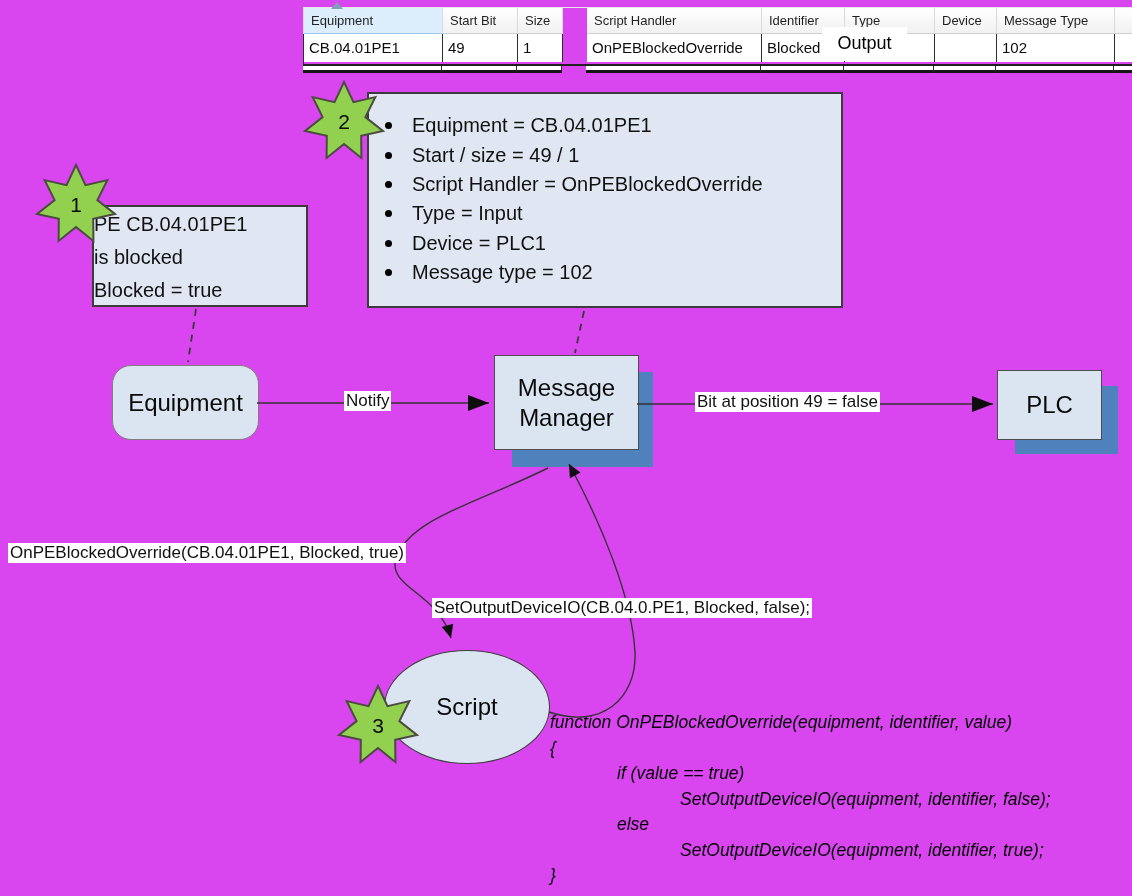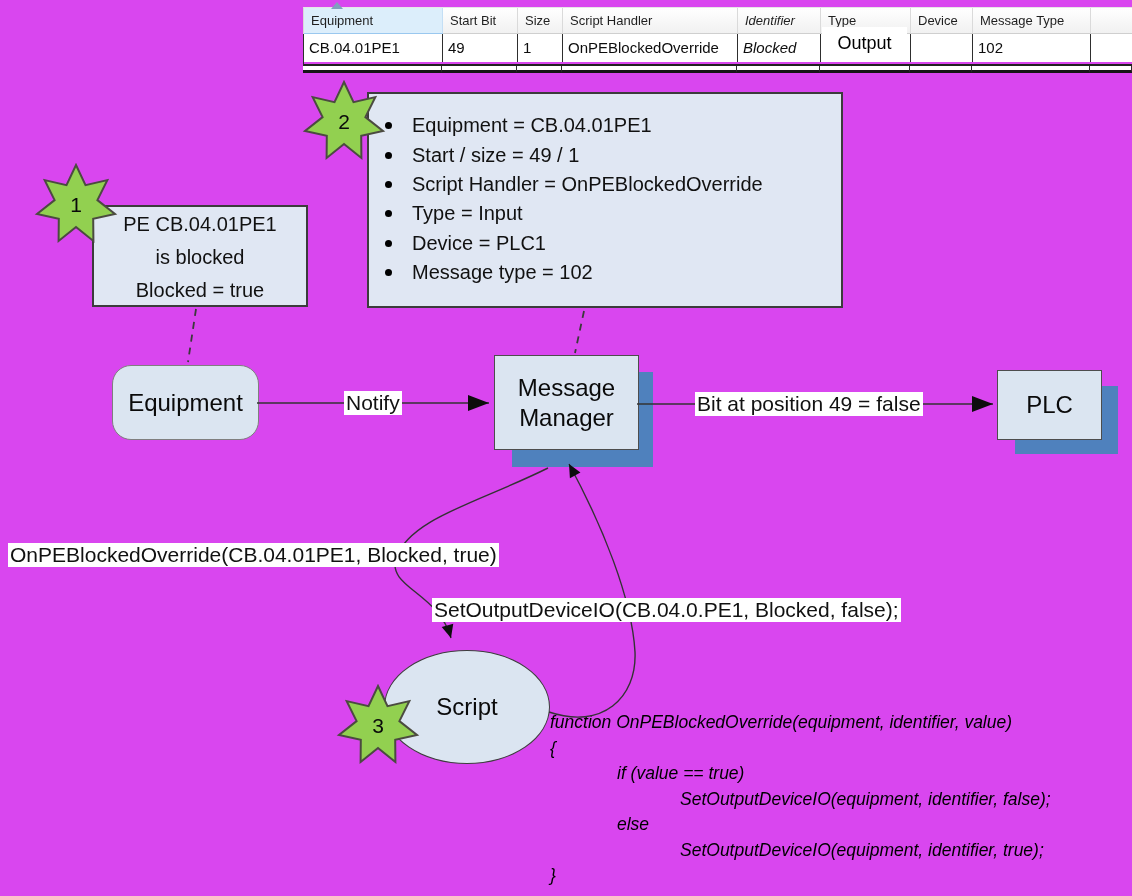--- a/index.html
+++ b/index.html
@@ -11,59 +11,59 @@
   .thead{display:flex;height:26px;border-left:1px solid #d9d9d9;border-top:1px solid #e6e6e6;}
   .th{box-sizing:border-box;height:26px;border-right:1px solid #dadada;border-bottom:1px solid #cfcfcf;
       background:linear-gradient(#ffffff,#f1f1f1);font-size:13px;color:#1f1f1f;
       padding-left:7px;line-height:25px;white-space:nowrap;overflow:hidden;}
   .th.sorted{background:#dceefb;border-bottom:1px solid #9ac8ef;border-right:1px solid #c4dff5;}
   .trow{display:flex;height:30px;border-left:1px solid #2e2e2e;border-bottom:2px solid #222;}
   .td{box-sizing:border-box;height:28px;border-right:1px solid #2e2e2e;background:#fff;
       font-size:15px;color:#0d0d0d;padding-left:5px;line-height:27px;white-space:nowrap;overflow:hidden;}
   .tstub{display:flex;height:7px;}
   .sc{box-sizing:border-box;border-right:1px solid #2e2e2e;border-bottom:3px solid #161616;background:#fff;}
-  .c0{flex:0 0 139px;} .c1{flex:0 0 75px;} .c2{flex:0 0 45px;} .c3{flex:0 0 175px;}
-  .c4{flex:0 0 83px;font-style:italic;}  .c5{flex:0 0 90px;} .c6{flex:0 0 62px;} .c7{flex:0 0 118px;} .c8{flex:0 0 42px;}
+  .c0{flex:0 0 139px;} .c1{flex:0 0 75px;} .c2{flex:0 0 45px;} .c3{flex:0 0 175px;margin-left:24px;}
+  .c4{flex:0 0 83px;}  .c5{flex:0 0 90px;} .c6{flex:0 0 62px;} .c7{flex:0 0 118px;} .c8{flex:0 0 42px;}
   .sort-tri{position:absolute;left:331px;top:2px;width:0;height:0;z-index:12;
             border-left:6px solid transparent;border-right:6px solid transparent;border-bottom:7px solid #7fa0bd;}
   .type-overlay{position:absolute;left:822px;top:27px;width:85px;height:34px;background:#fff;z-index:14;
             font-size:18px;line-height:33px;text-align:center;color:#000;}
 
   
   .shadow{position:absolute;background:#4f81bd;z-index:8;}
   #mm-shadow{left:512px;top:372px;width:141px;height:95px;}
   #plc-shadow{left:1015px;top:386px;width:103px;height:68px;}
   .node{position:absolute;background:#dbe5f1;display:flex;align-items:center;justify-content:center;
         font-size:24px;color:#0a0a0a;z-index:10;text-align:center;}
   #node-equipment{left:112px;top:365px;width:145px;height:73px;border:1.5px solid #7f7f7f;border-radius:19px;}
   #node-mm{left:494px;top:355px;width:143px;height:93px;border:1.5px solid #4d4d4d;line-height:30px;}
   #node-mm span{display:block;width:112px;}
   #node-plc{left:997px;top:370px;width:103px;height:68px;border:1.5px solid #4d4d4d;}
   #node-script{left:384px;top:650px;width:164px;height:112px;border:1.5px solid #3d3d3d;border-radius:50%;}
 
   
   .callout{position:absolute;background:#e0e7f3;border:2px solid #3c3c3c;z-index:20;box-sizing:border-box;}
-  #callout1{left:92px;top:205px;width:216px;height:102px;text-align:center;font-size:20px;line-height:33px;padding-top:1px;}
+  #callout1{left:92px;top:205px;width:216px;height:102px;font-size:20px;line-height:33px;padding-top:1px;}
   #callout2{left:367px;top:92px;width:476px;height:216px;padding-top:17px;}
   .bullet-row{display:flex;align-items:center;height:29.4px;font-size:20px;}
   .bullet-dot{flex:0 0 7px;width:7px;height:7px;border-radius:50%;background:#000;margin-left:16px;}
   .bullet-text{margin-left:20px;white-space:nowrap;}
 
   
   .star-badge{position:absolute;width:84px;height:84px;z-index:50;}
   .star-badge svg{position:absolute;left:0;top:0;}
   .star-num{position:absolute;left:0;top:0;width:84px;height:84px;display:flex;align-items:center;justify-content:center;
             font-size:21px;color:#0a0a0a;}
   #star1{left:34px;top:163px;} #star2{left:302px;top:80px;} #star3{left:336px;top:684px;}
 
   
   #wires{position:absolute;left:0;top:0;z-index:30;pointer-events:none;}
 
   
-  .edge-label{position:absolute;background:#fff;font-size:21px;white-space:nowrap;z-index:40;padding:0 2px;}
+  .edge-label{position:absolute;background:#fff;font-size:17px;white-space:nowrap;z-index:40;padding:0 2px;}
   #lbl-notify{left:344px;top:391px;}
   #lbl-bit{left:695px;top:392px;}
   #lbl-call1{left:8px;top:543px;}
   #lbl-call2{left:432px;top:598px;}
 
   
   .code{position:absolute;left:550px;top:710px;z-index:20;font-size:17.5px;line-height:25.5px;color:#000;}
   .code div{white-space:pre;font-style:italic;}
   .ind1{padding-left:67px;} .ind2{padding-left:130px;}
 </style>

